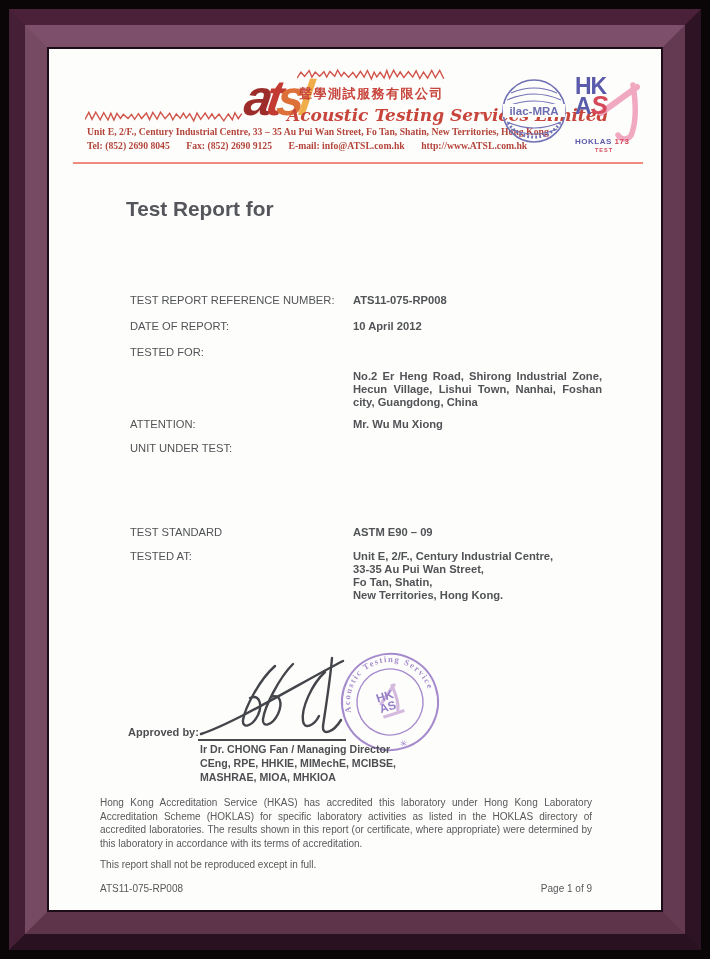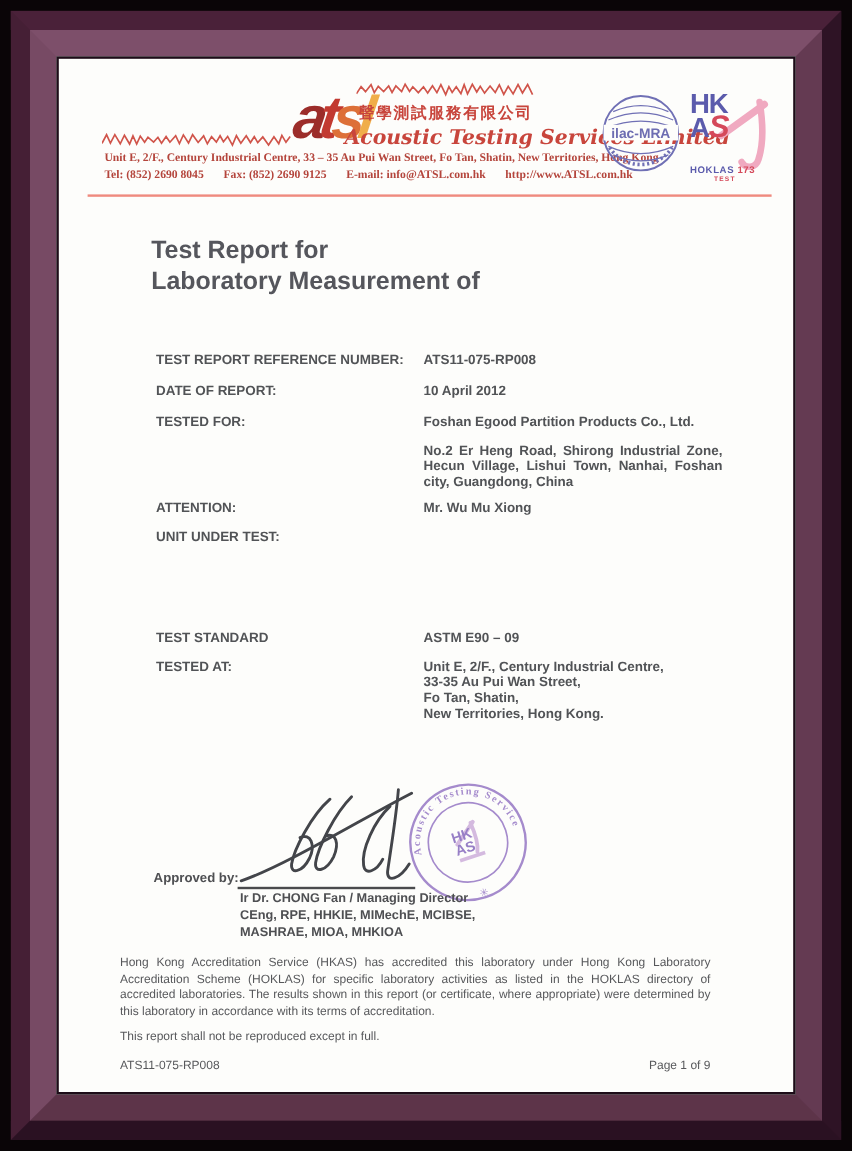--- a/index.html
+++ b/index.html
@@ -7,21 +7,21 @@
   
   .f1{box-sizing:border-box;width:710px;height:959px;border:9px solid #0a0507;}
   .f2{box-sizing:border-box;width:100%;height:100%;border:16px solid;
       border-color:#4a2139 #2e1325 #2a1122 #451f35;}
   .f3{box-sizing:border-box;width:100%;height:100%;border:22px solid;
       border-color:#7d4f6a #643a52 #5d3449 #774a64;}
   .f4{box-sizing:border-box;width:100%;height:100%;border:2px solid #1d0c18;
       background:#fdfdfb;position:relative;overflow:hidden;}
   .abs{position:absolute;}
   .doc{font-family:"Liberation Sans",sans-serif;color:#515356;}
-  .lbl{font-weight:bold;font-size:11.2px;}
+  .lbl{font-weight:normal;font-size:11.2px;}
   .val{font-weight:bold;font-size:11.2px;line-height:12.9px;}
   .just{text-align:justify;}
   .title-line{font-size:20.8px;font-weight:bold;line-height:26px;color:#55565c;}
   .hdr-serif{font-family:"Liberation Serif",serif;font-weight:bold;color:#b4453c;font-size:9.7px;white-space:nowrap;}
   .script-name{font-family:"DejaVu Serif",serif;font-style:italic;font-weight:bold;color:#c8453c;font-size:17px;white-space:nowrap;}
   .chinese-name{font-family:"DejaVu Sans",sans-serif;color:#c8453c;font-weight:bold;font-size:13px;letter-spacing:1.5px;white-space:nowrap;}
   .atsl{font-family:"Liberation Sans",sans-serif;font-style:italic;font-weight:900;
         font-size:50px;letter-spacing:-6px;transform:skewX(-8deg);line-height:1;}
   .lg-a{color:#9c2d2a;}.lg-t{color:#c23a31;}.lg-s{color:#dd7038;}.lg-l{color:#f0ae4a;}
   .sep{background:#ef8a7e;height:2px;}
@@ -87,31 +87,29 @@
           <div><span>A</span><span class="hkas-s" style="font-size:26px">S</span></div>
         </div>
         <div class="abs hoklas" style="left:0;top:62px"><span>HOKLAS </span><span class="red">173</span></div>
         <div class="abs hoklas-sub" style="left:14px;top:72px;width:30px">TEST</div>
       </div>
 
       <div class="abs sep" style="left:24px;top:113px;width:570px"></div>
 
       <div class="abs" style="left:77px;top:147px">
         <div class="title-line">Test Report for</div>
-        <div class="title-line">Laboratory Measurement of</div>
       </div>
 
       <div class="abs lbl" style="left:81px;top:245px">TEST REPORT REFERENCE NUMBER:</div>
       <div class="abs val" style="left:304px;top:245px">ATS11-075-RP008</div>
 
       <div class="abs lbl" style="left:81px;top:271px">DATE OF REPORT:</div>
       <div class="abs val" style="left:304px;top:271px">10 April 2012</div>
 
       <div class="abs lbl" style="left:81px;top:297px">TESTED FOR:</div>
-      <div class="abs val" style="left:304px;top:297px">Foshan Egood Partition Products Co., Ltd.</div>
       <div class="abs val just" style="left:304px;top:321px;width:249px">No.2 Er Heng Road, Shirong Industrial Zone, Hecun Village, Lishui Town, Nanhai, Foshan city, Guangdong, China</div>
 
       <div class="abs lbl" style="left:81px;top:369px">ATTENTION:</div>
       <div class="abs val" style="left:304px;top:369px">Mr. Wu Mu Xiong</div>
 
       <div class="abs lbl" style="left:81px;top:393px">UNIT UNDER TEST:</div>
 
       <div class="abs lbl" style="left:81px;top:477px">TEST STANDARD</div>
       <div class="abs val" style="left:304px;top:477px">ASTM E90 – 09</div>
 

